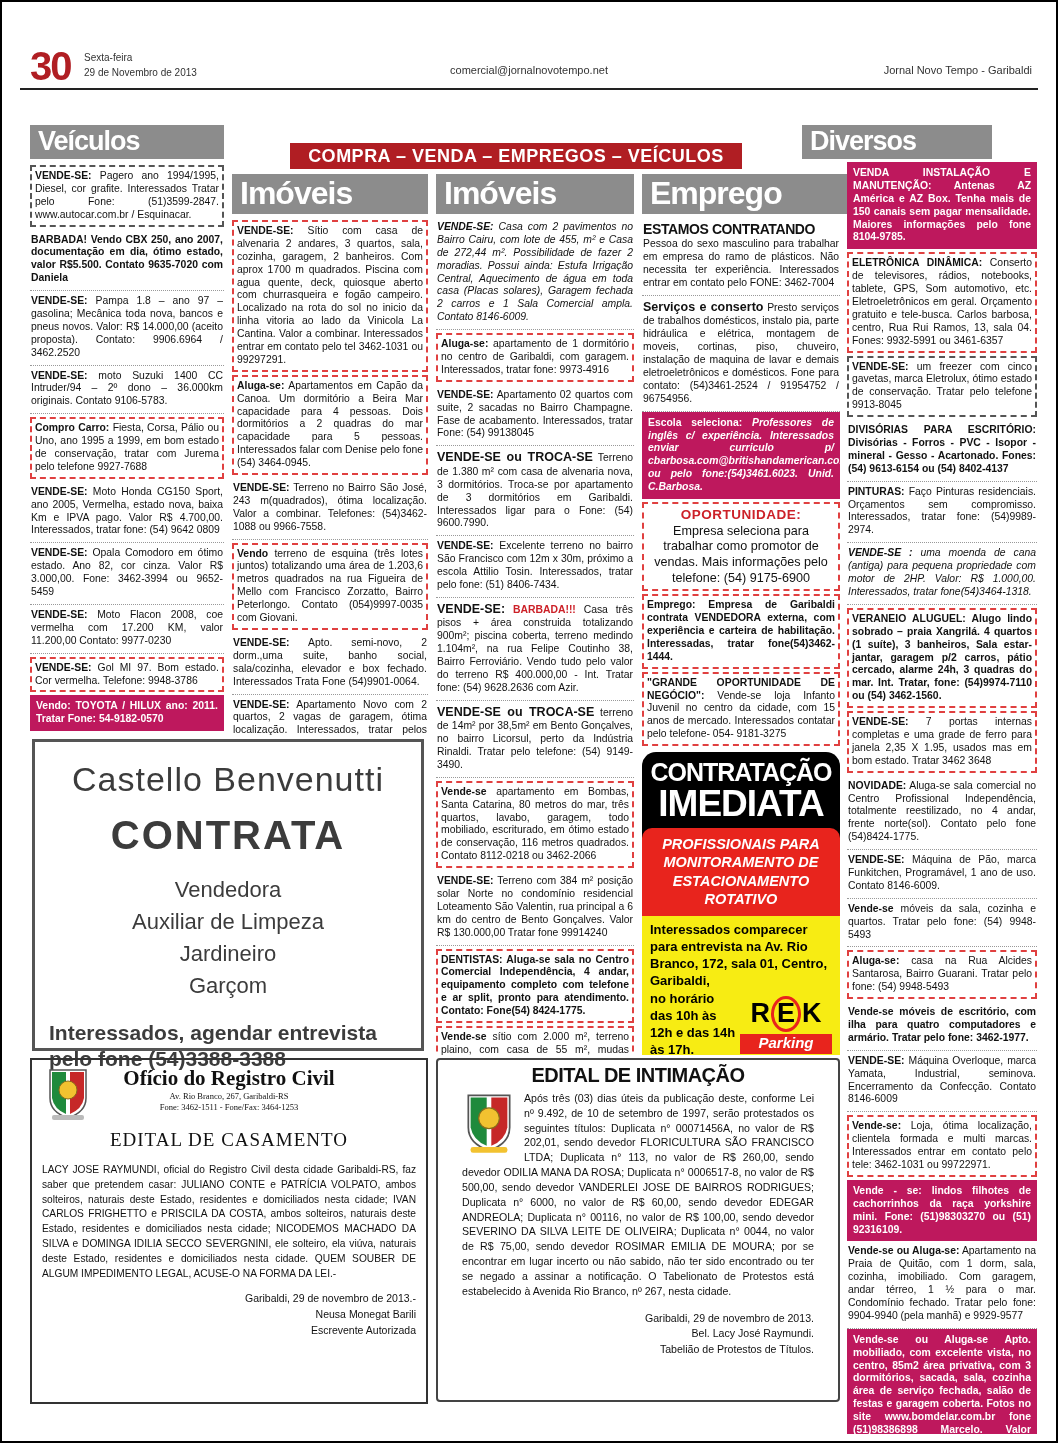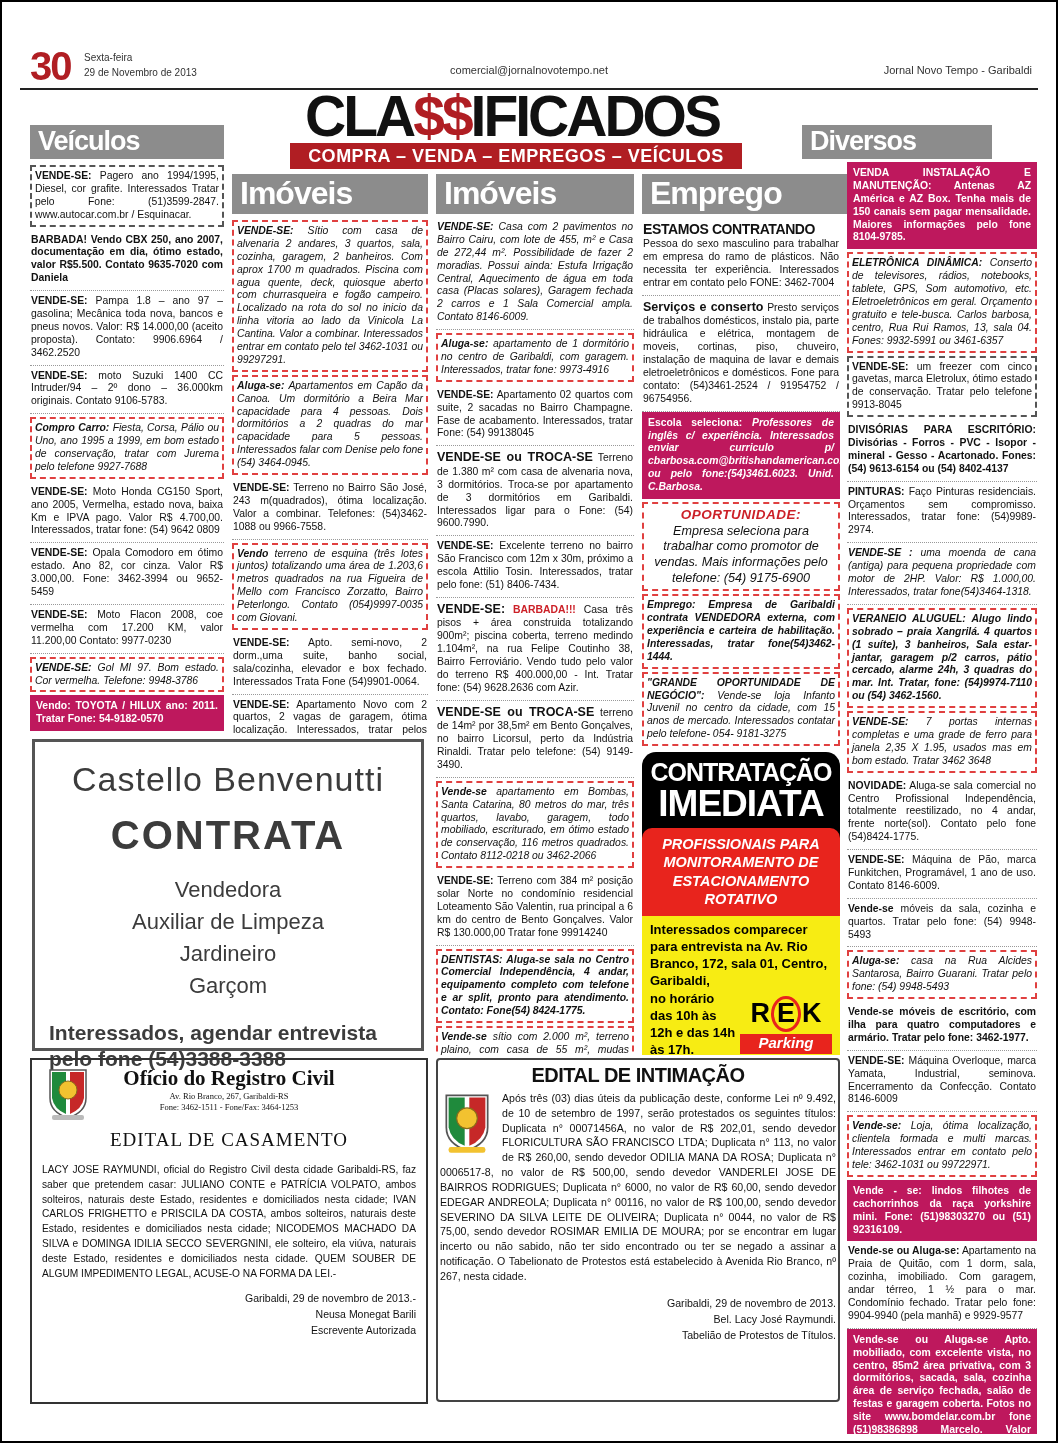--- a/index.html
+++ b/index.html
@@ -22,21 +22,21 @@
   
   .sechead{position:absolute;background:#8c8c8c;color:#fff;font-weight:700;
            padding-left:8px;box-sizing:border-box;letter-spacing:-1px;}
   .sechead.small{font-size:27px;height:34px;line-height:33px;}
   .sechead.big{font-size:32px;height:40px;line-height:39px;}
   
   .col{position:absolute;overflow:hidden;font-size:10.4px;line-height:1.24;text-align:justify;}
   .ad{padding:4px 1px 5px 1px;border-bottom:1px dotted #999;}
   .ad .lead{font-weight:700;}
   .ad .red{font-weight:700;color:#cc2128;}
-  .ad.dashed{border:2px dashed #e04040;padding:3px;margin:3px 0;font-style:italic;}
+  .ad.dashed{border:2px dashed #e04040;padding:3px;margin:3px 0;}
   .ad.dashed-k{border:2px dashed #555;padding:3px;margin:3px 0;}
   .ad.black{background:#be185d;color:#fff;border:none;padding:5px 6px;margin:0 0;font-weight:700;}
   .ad.black .lead{color:#fff;}
   .ad.bold{font-weight:700;}
   .ad.italic{font-style:italic;}
   .ad.ital-body .body{font-style:italic;}
   .ad.lead-block .lead{display:block;font-size:14px;letter-spacing:-.4px;}
   .ad.lead-big .lead{font-size:12.5px;}
   .ad.op{text-align:center;font-size:12.6px;}
   .ad.op .red{display:block;font-size:13.5px;letter-spacing:.5px;}
@@ -52,21 +52,21 @@
   .registro{position:absolute;left:28px;top:1056px;width:398px;height:346px;box-sizing:border-box;
             border:2px solid #333;padding:6px 10px;}
   .registro .rtitle{text-align:center;font-family:"Liberation Serif",serif;font-weight:700;font-size:21px;}
   .registro .raddr,.registro .rfone{text-align:center;font-family:"Liberation Serif",serif;font-size:8.5px;line-height:1.3;}
   .registro .rhead{text-align:center;font-family:"Liberation Serif",serif;font-size:19px;margin-top:16px;letter-spacing:1px;}
   .registro .rbody{font-size:10.2px;line-height:1.45;text-align:justify;margin-top:12px;}
   .registro .rsign{font-size:10.5px;text-align:right;margin-top:10px;line-height:1.5;}
   .rflag{position:absolute;left:14px;top:8px;}
   
   .edital{position:absolute;left:434px;top:1056px;width:404px;height:344px;box-sizing:border-box;
-          border:2px solid #444;border-radius:4px;padding:4px 2px;}
+          border:2px solid #444;border-radius:4px;padding:4px 24px;}
   .edital .etitle{text-align:center;font-weight:700;font-size:20px;letter-spacing:-.5px;}
   .edital .ebody{font-size:10.6px;line-height:1.4;text-align:justify;margin-top:4px;}
   .edital .esign{font-size:10.6px;text-align:right;margin-top:12px;line-height:1.5;}
   .eflag{float:left;width:54px;height:62px;margin:2px 8px 2px 0;}
   
   .rek{background:#000;border-radius:14px;margin-top:6px;overflow:hidden;padding-bottom:7px;text-align:center;}
   .rek .r1{color:#fff;font-weight:900;font-size:25px;letter-spacing:-1px;padding-top:7px;line-height:1.05;}
   .rek .r2{color:#fff;font-weight:900;font-size:37px;letter-spacing:-1px;line-height:1.0;}
   .rek .redband{background:#e8241d;border-radius:10px 10px 0 0;margin-top:6px;padding:7px 6px 8px;
                 color:#fff;font-weight:800;font-style:italic;font-size:14.5px;line-height:1.25;}
@@ -89,23 +89,20 @@
     <div class="pagenum">30</div>
     <div class="dateblock">
       <div>Sexta-feira</div>
       <div>29 de Novembro de 2013</div>
     </div>
     <div class="email">comercial@jornalnovotempo.net</div>
     <div class="jname">Jornal Novo Tempo - Garibaldi</div>
   </div>
   <div class="headrule"></div>
 
-  <div class="masthead">
-    <span>CLA</span><span class="dollar">$$</span><span>IFICADOS</span>
-  </div>
   <div class="subbar">COMPRA – VENDA – EMPREGOS – VEÍCULOS</div>
 
   <div class="sechead small" style="left:28px;top:123px;width:194px;">Veículos</div>
   <div class="sechead big" style="left:230px;top:172px;width:196px;">Imóveis</div>
   <div class="sechead big" style="left:434px;top:172px;width:198px;">Imóveis</div>
   <div class="sechead big" style="left:640px;top:172px;width:238px;">Emprego</div>
   <div class="sechead small" style="left:800px;top:123px;width:190px;">Diversos</div>
 
   <div class="col" style="left:28px;top:160px;width:194px;height:574px;">
       <div class="ad dashed-k"><span class="lead">VENDE-SE:</span> <span class="body">Pagero ano 1994/1995, Diesel, cor grafite. Interessados Tratar pelo Fone: (51)3599-2847. www.autocar.com.br / Esquinacar.</span> </div>

